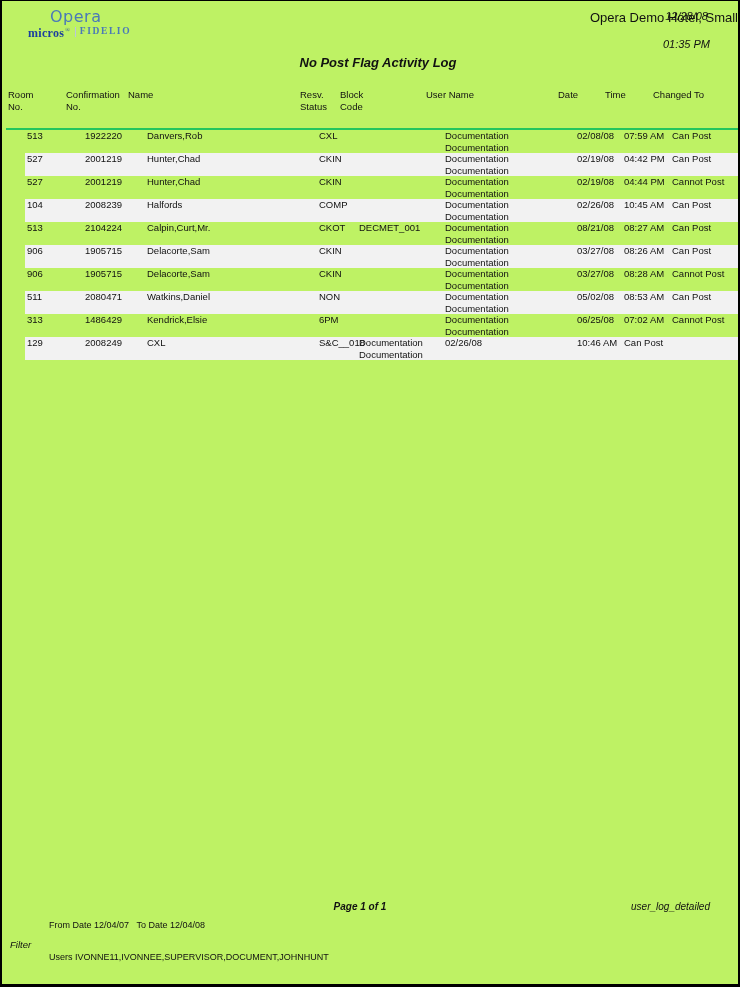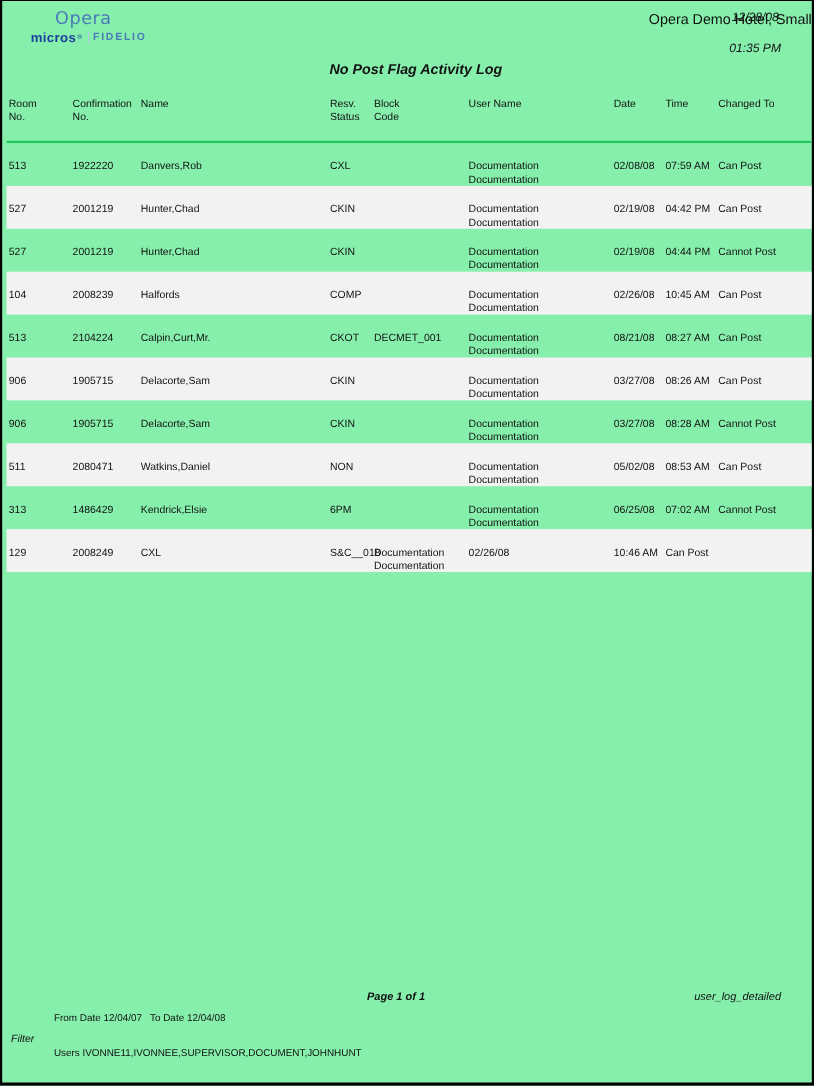--- a/index.html
+++ b/index.html
@@ -1,37 +1,37 @@
 <!DOCTYPE html>
 <html><head>
 <meta charset="utf-8">
 <style>
   html,body { margin:0; padding:0; background:#888; }
   * { box-sizing:border-box; }
   .page {
     position:relative;
     width:740px; height:987px;
-    background:#86efac;
+    background:#bef264;
     border:2px solid #000;
     border-top-width:1px;
     border-bottom-width:3px;
     font-family:"Liberation Sans", sans-serif;
     color:#111;
     overflow:hidden;
   }
 
   
   .page-top { position:absolute; top:0; left:0; right:0; height:88px; }
   .logo { position:absolute; left:26px; top:8px; line-height:1; }
   .logo-line1 { margin-left:22px; }
   .opera-wordmark {
     font-size:16px; color:#4a79b8; letter-spacing:0.5px;
     font-family:"DejaVu Sans", sans-serif;
   }
-  .logo-line2 { margin-top:2px; display:flex; align-items:center; }
+  .logo-line2 { margin-top:2px; display:flex; align-items:flex-start;font-family:Liberation Serif, serif; }
   .micros-text { font-size:12px; font-weight:bold; color:#1b3f9e; letter-spacing:0.3px; }
   .reg-mark { font-size:6px; color:#1b3f9e; vertical-align:top; margin-left:1px; }
   .logo-divider { width:1px; height:10px; background:#b9c6de; margin:0 4px 0 5px; }
   .fidelio-text { font-size:9.5px; font-weight:bold; color:#4a79b8; letter-spacing:1.6px; }
 
   .hotel-name {
     position:absolute; top:9px; left:0; right:0;
     text-align:right; font-size:13px; font-weight:500;
   }
   .print-date { position:absolute; top:9px; right:30px; font-size:11px; font-style:italic; }
@@ -42,21 +42,21 @@
   }
 
   
   .report-table { position:absolute; top:88px; left:4px; width:732px; font-size:9.5px; }
   .thead, .trow {
     display:grid;
     grid-template-columns:58px 62px 172px 40px 86px 132px 47px 48px 87px;
   }
   .thead { border-bottom:2px solid #22c55e; padding-bottom:16px; }
   .hcell { line-height:11.5px; padding-left:2px; }
-  .trow { min-height:23px; align-content:start; padding-top:16px; }
+  .trow { min-height:23px; align-content:start; padding-top:0;margin-left:19px; }
   .trow:nth-child(even) { background:#f2f2f2; }
   .cell { line-height:11.5px; padding-left:2px; white-space:nowrap; }
 
   
   .report-footer { position:absolute; top:897px; left:8px; right:28px; font-size:9px; }
   .filter-label { position:absolute; left:0; top:1px; font-style:italic; font-size:9.5px;margin-top:40px; }
   .filter-details { position:absolute; left:39px; top:1px; line-height:10.5px; white-space:pre; }
   .page-number { position:absolute; left:0; right:0; top:3px; text-align:center;
                  font-style:italic; font-weight:bold; font-size:10px; }
   .report-id { position:absolute; right:0; top:3px; font-style:italic; font-size:10px; }

